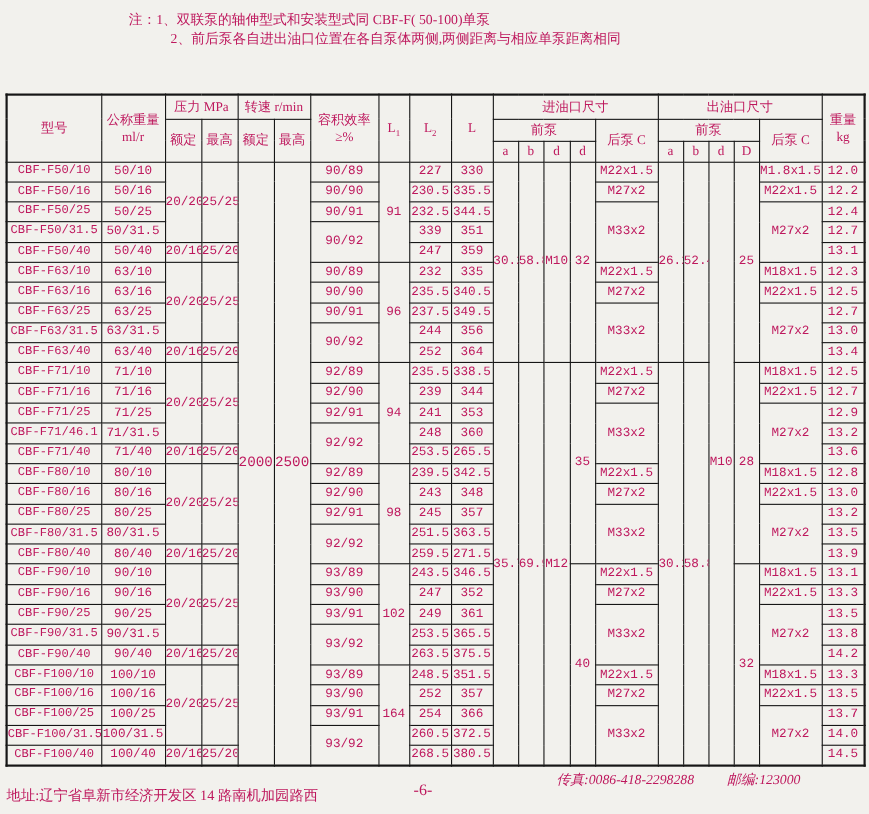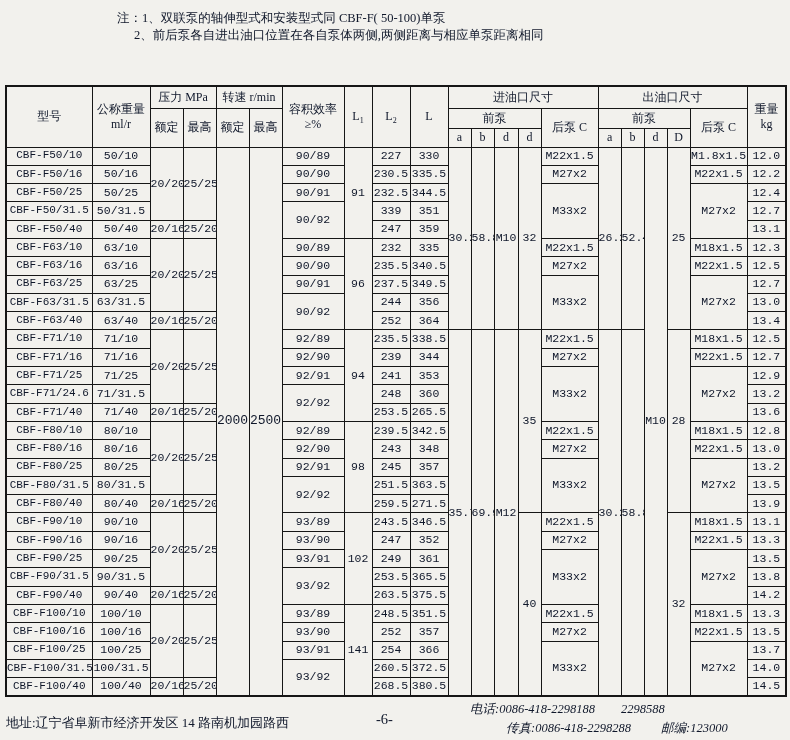--- a/index.html
+++ b/index.html
@@ -1,20 +1,20 @@
 <!DOCTYPE html>
 <html><head>
 <meta charset="utf-8">
 <style>
   html,body{margin:0;padding:0;background:#888;}
   .page{position:relative;width:790px;height:740px;background:#f2f1ed;overflow:hidden;
-        font-family:"Liberation Serif","DejaVu Serif",serif;color:#0f172a;}
+        font-family:"Liberation Serif","DejaVu Serif",serif;color:#be185d;}
   
   .notes{position:absolute;left:117px;top:10px;font-size:12.5px;line-height:16.5px;white-space:nowrap;}
-  .notes .indent{margin-left:17px;}
+  .notes .indent{margin-left:38px;}
   
   table.spec{position:absolute;left:5px;top:85px;width:780px;border-collapse:collapse;
              table-layout:fixed;border:2px solid #161616;}
   .spec th,.spec td{border:1px solid #161616;text-align:center;vertical-align:middle;
                     padding:0;font-weight:normal;font-size:11.5px;line-height:1.05;
                     overflow:hidden;white-space:nowrap;}
   .spec thead th{font-size:12px;}
   .spec thead tr.h1{height:22px;}
   .spec thead tr.h2{height:20px;}
   .spec thead tr.h3{height:19px;}
@@ -255,21 +255,21 @@
           <td class="model">CBF-F71/25</td>
           <td>71/25</td>
           <td>92/91</td>
           <td>241</td>
           <td>353</td>
           <td rowspan="3">M33x2</td>
           <td rowspan="3">M27x2</td>
           <td>12.9</td>
         </tr>
         <tr>
-          <td class="model">CBF-F71/24.6</td>
+          <td class="model">CBF-F71/46.1</td>
           <td>71/31.5</td>
           <td rowspan="2">92/92</td>
           <td>248</td>
           <td>360</td>
           <td>13.2</td>
         </tr>
         <tr>
           <td class="model">CBF-F71/40</td>
           <td>71/40</td>
           <td>20/16</td>
@@ -379,21 +379,21 @@
           <td>263.5</td>
           <td>375.5</td>
           <td>14.2</td>
         </tr>
         <tr>
           <td class="model">CBF-F100/10</td>
           <td>100/10</td>
           <td rowspan="4">20/20</td>
           <td rowspan="4">25/25</td>
           <td>93/89</td>
-          <td rowspan="5">141</td>
+          <td rowspan="5">164</td>
           <td>248.5</td>
           <td>351.5</td>
           <td>M22x1.5</td>
           <td>M18x1.5</td>
           <td>13.3</td>
         </tr>
         <tr>
           <td class="model">CBF-F100/16</td>
           <td>100/16</td>
           <td>93/90</td>
@@ -429,17 +429,16 @@
           <td>268.5</td>
           <td>380.5</td>
           <td>14.5</td>
         </tr>
       </tbody>
   </table>
 
   <div class="address">地址:辽宁省阜新市经济开发区 14 路南机加园路西</div>
   <div class="page-num">-6-</div>
   <div class="contact">
-    <div><span>电话:</span><span>0086-418-2298188</span><span class="gap1"></span><span>2298588</span></div>
     <div class="fax-line"><span>传真:</span><span>0086-418-2298288</span><span class="gap2"></span><span>邮编:</span><span>123000</span></div>
   </div>
 
 </div>
 
 </body></html>

